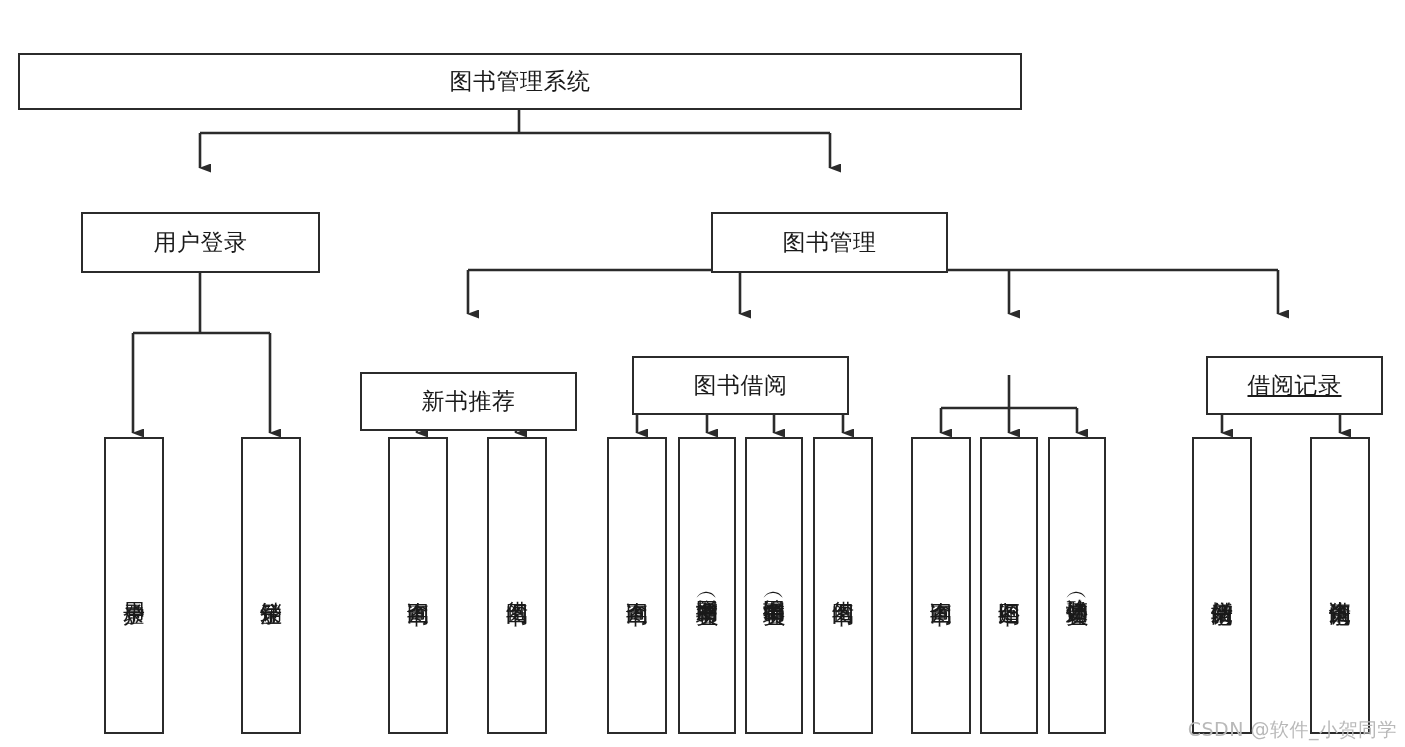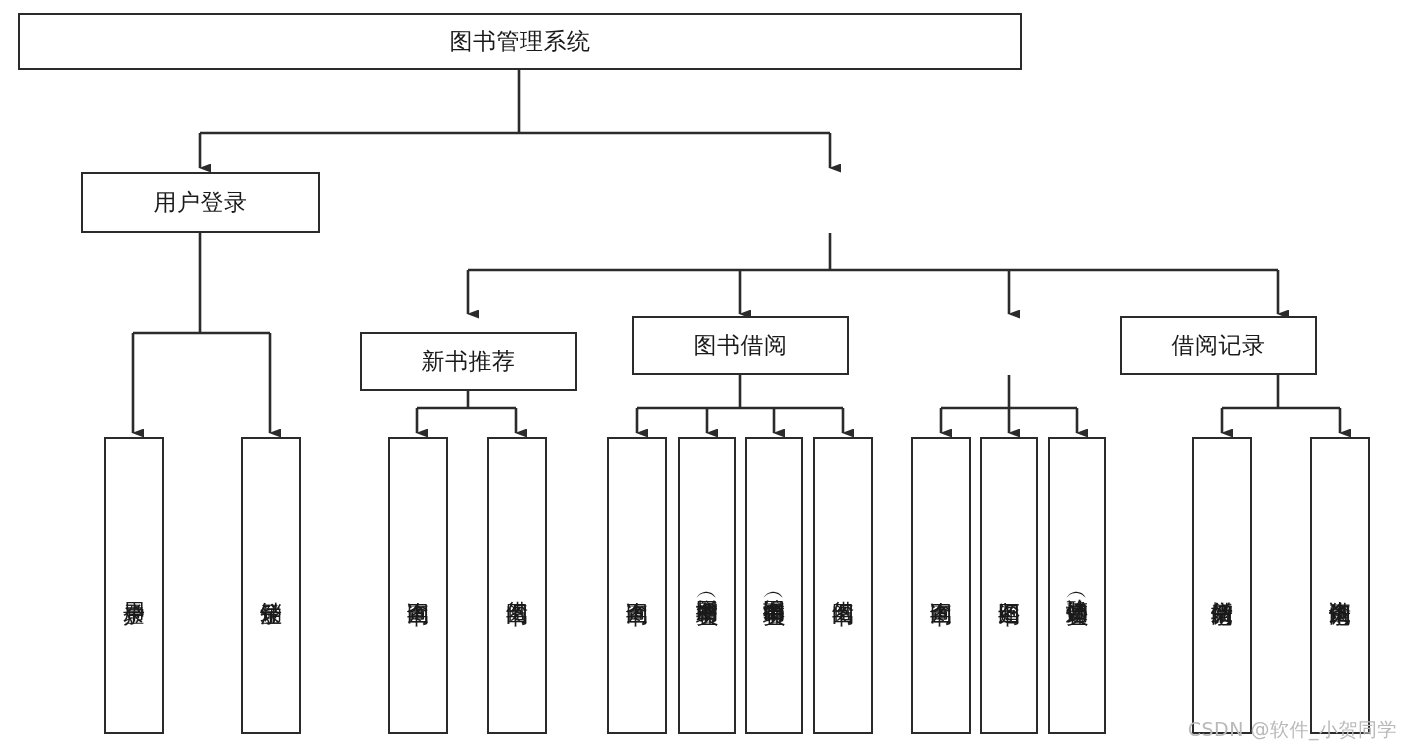--- a/index.html
+++ b/index.html
@@ -32,20 +32,21 @@
     background: #ffffff;
     display: flex;
     align-items: center;
     justify-content: center;
     color: #1a1a1a;
   }
   .node.horiz {
     font-size: 23px;
     line-height: 1.1;
     letter-spacing: 0.5px;
+    margin-top: 40px;
   }
   .node.vert {
     writing-mode: vertical-rl;
     text-orientation: upright;
     font-size: 22px;
     line-height: 1.28;
     letter-spacing: 1px;
     padding: 4px 0;
     text-align: center;
   }
@@ -124,28 +125,31 @@
     </g>
   </svg>
 
   <div class="node horiz" style="left:18px; top:13px; width:1004px; height:57px;">
     <span>图书管理系统</span>
   </div>
 
   <div class="node horiz" style="left:81px; top:172px; width:239px; height:61px;">
     <span>用户登录</span>
   </div>
+  <div class="node horiz" style="left:711px; top:172px; width:237px; height:61px;">
+    <span>图书管理</span>
+  </div>
 
   <div class="node horiz" style="left:360px; top:332px; width:217px; height:59px;">
     <span>新书推荐</span>
   </div>
   <div class="node horiz" style="left:632px; top:316px; width:217px; height:59px;">
     <span>图书借阅</span>
   </div>
-  <div class="node horiz" style="left:1120px; top:316px; width:197px; height:59px;">
+  <div class="node horiz" style="left:1206px; top:316px; width:177px; height:59px;text-decoration:underline;">
     <span>借阅记录</span>
   </div>
 
   <div class="node vert" style="left:104px; top:437px; width:60px; height:297px;">
     <span class="vtext">用户登录</span>
   </div>
   <div class="node vert" style="left:241px; top:437px; width:60px; height:297px;">
     <span class="vtext">注销登录</span>
   </div>
 

